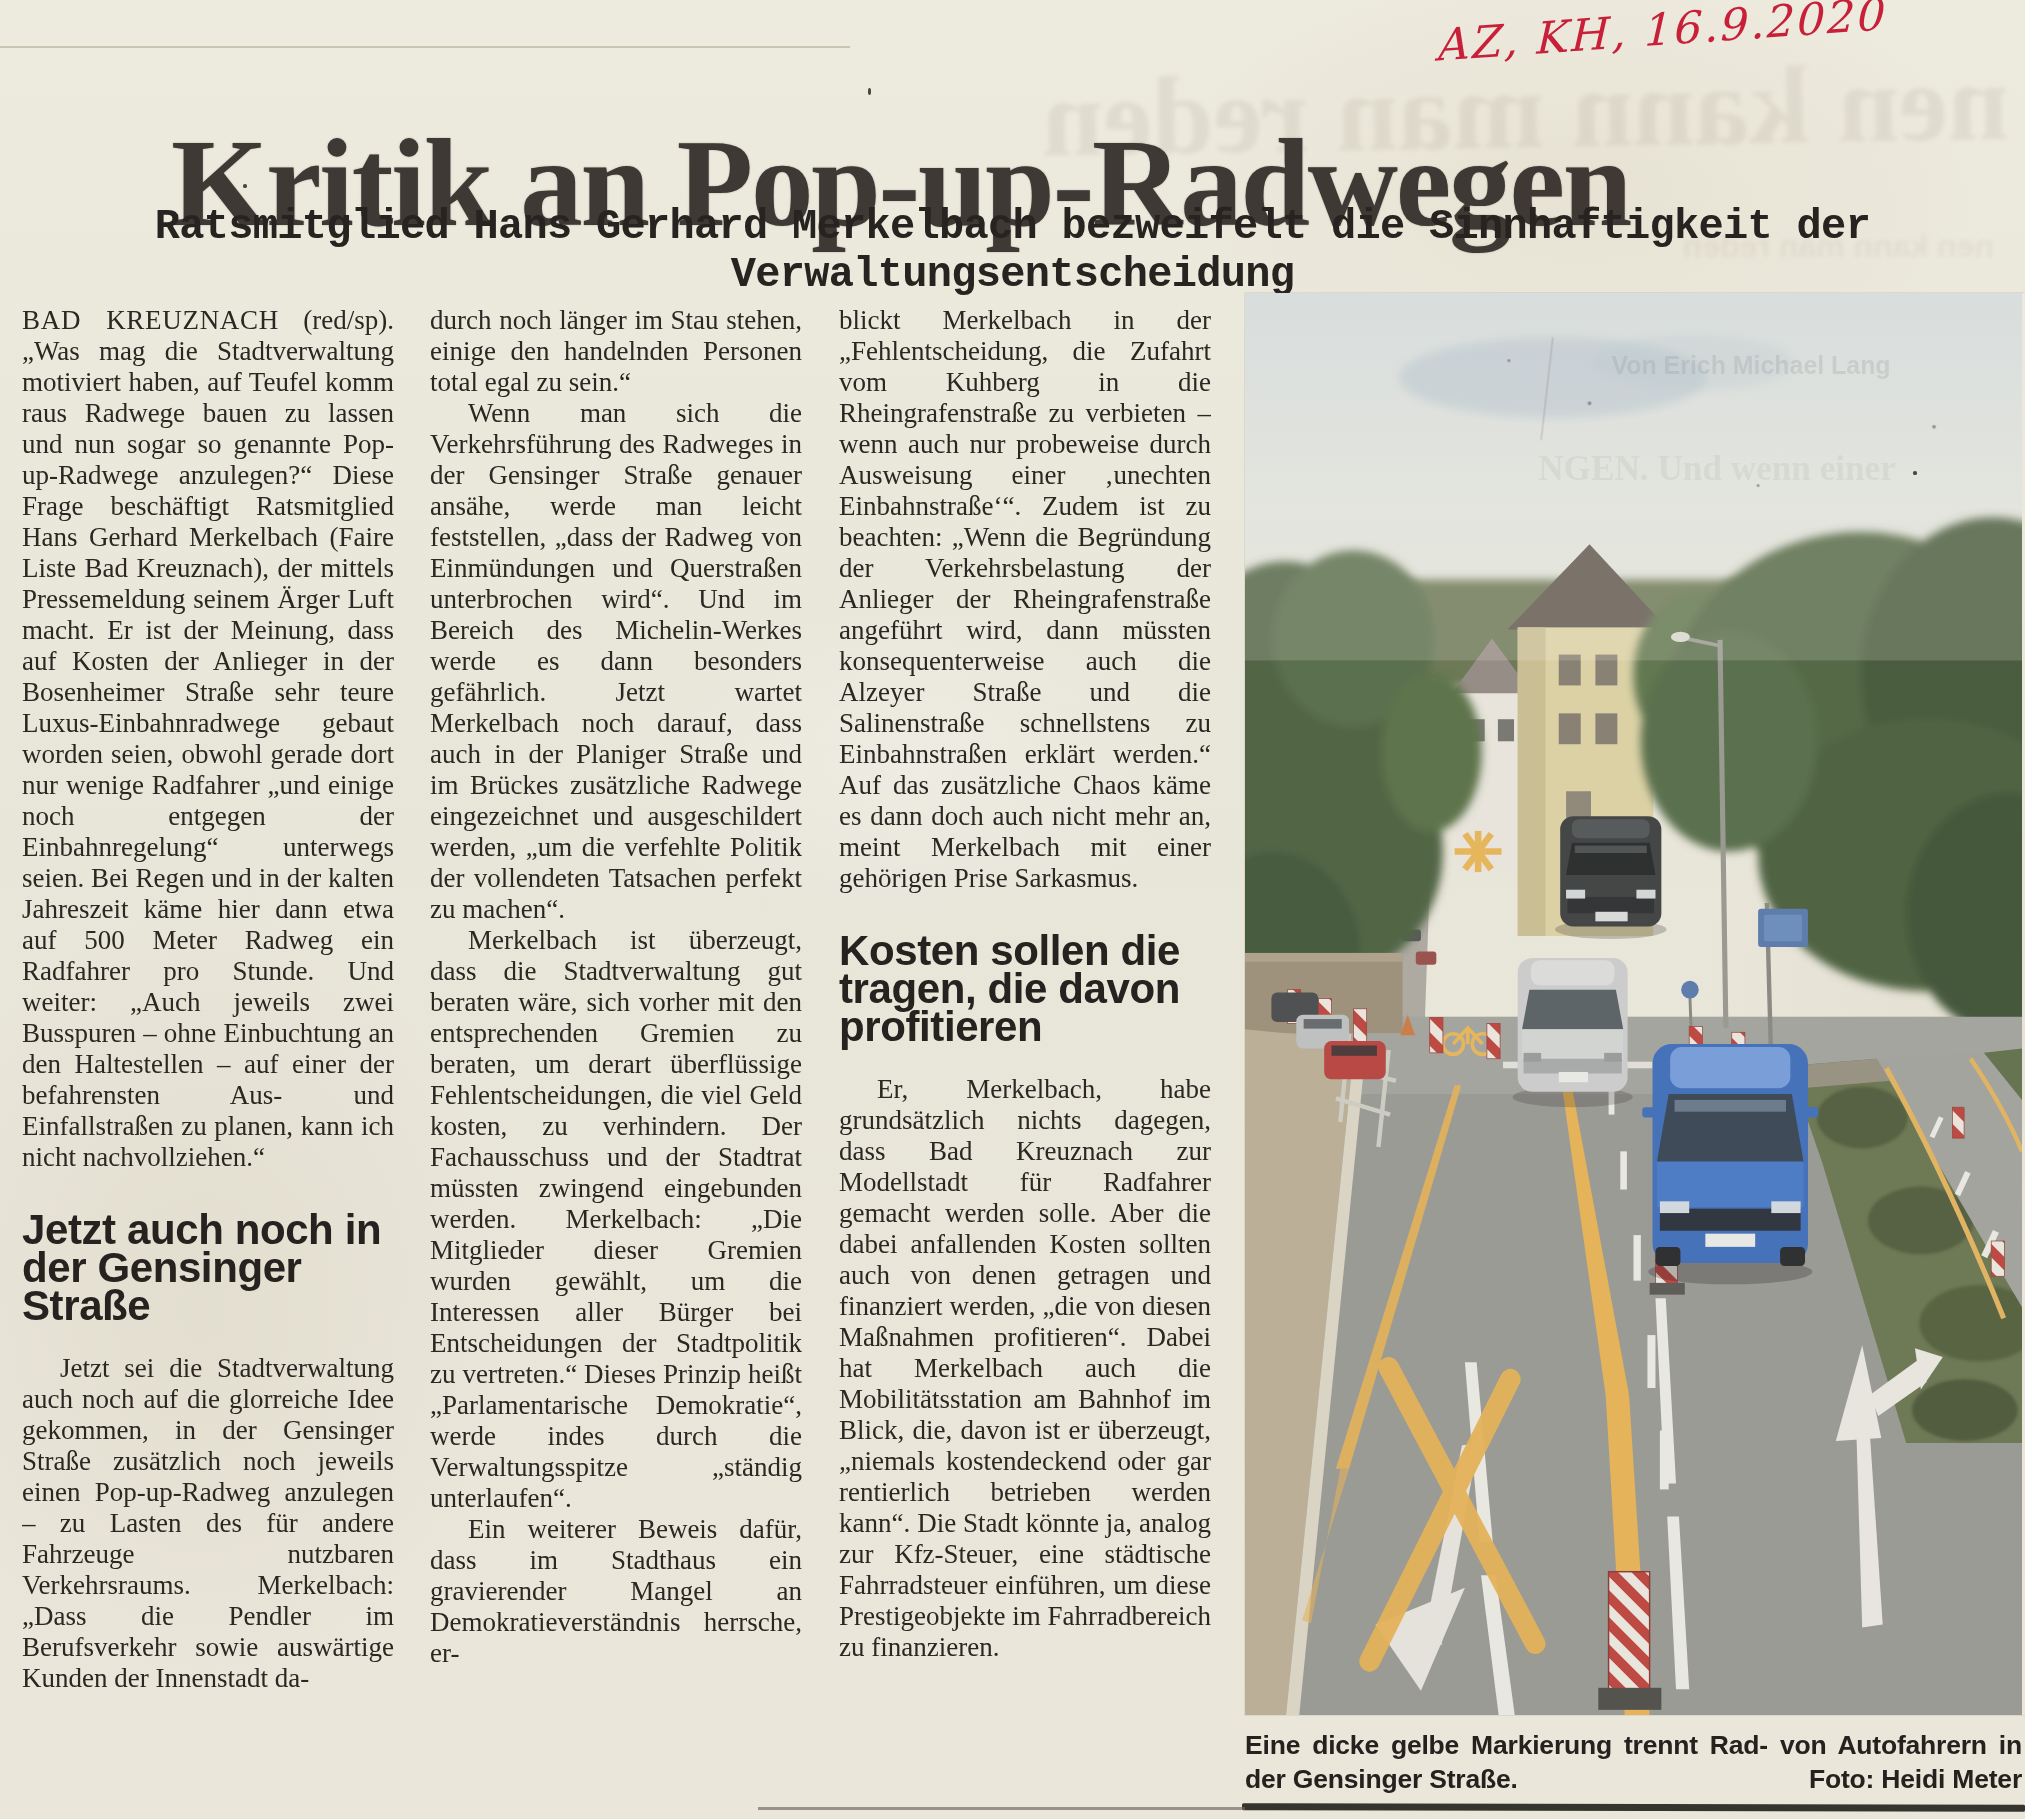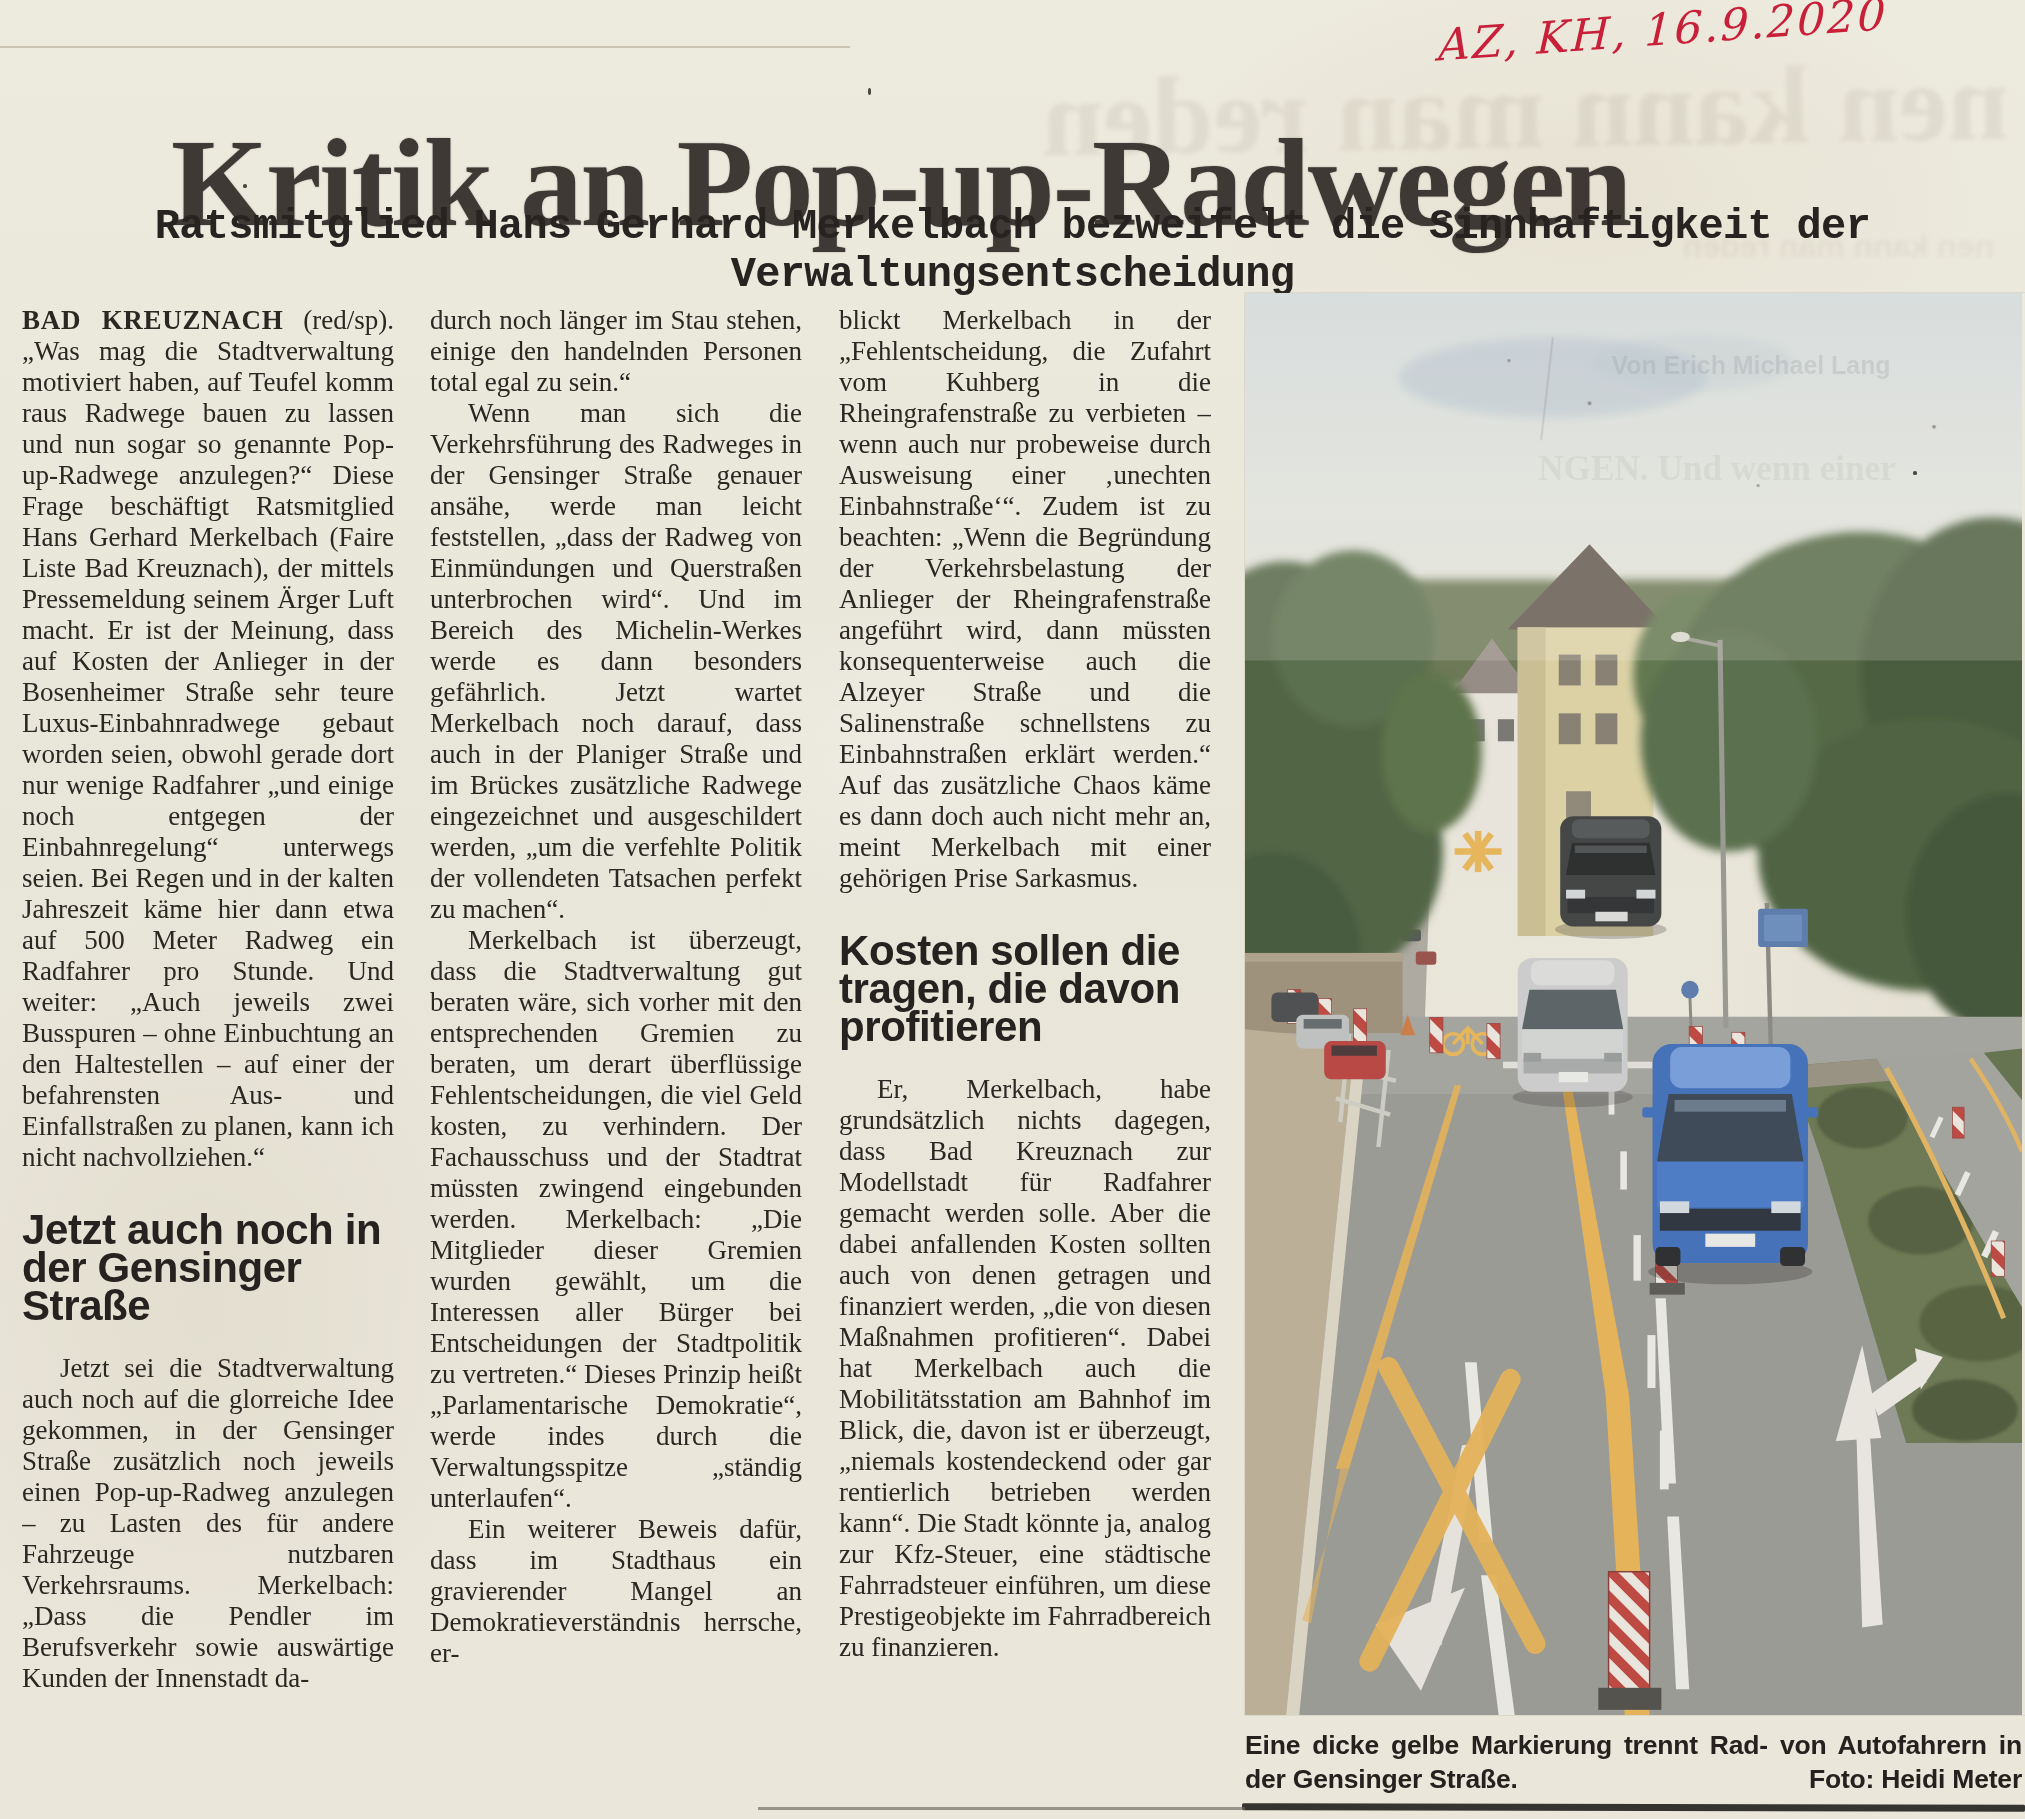--- a/index.html
+++ b/index.html
@@ -32,21 +32,21 @@
     font-family:Liberation Mono, monospace;font-weight:bold;
     font-size:42px;color:#262320;letter-spacing:-0.7px;
   }
   .col{
     top:305px;width:372px;height:1503px;overflow:hidden;
     font-size:27px;line-height:31px;color:#2b2722;
     text-align:justify;hyphens:auto;-webkit-hyphens:auto;
   }
   .col p{margin:0;}
   .col p.ind{text-indent:38px;}
-  .lead{font-weight:bold;letter-spacing:0.7px;margin-top:8px;}
+  .lead{font-weight:normal;letter-spacing:0.7px;margin-top:8px;}
   .crosshead{
     font-family:"Liberation Sans",sans-serif;font-weight:bold;
     font-size:42px;line-height:38px;color:#25221f;text-align:left;
     margin:38px 0 28px 0;letter-spacing:-0.4px;
   }
   .photo{left:1245px;top:293px;width:915px;height:1422px;box-shadow:0 0 0 0.7px rgba(90,85,70,.15);}
   .caption{
     left:1245px;top:1728px;width:777px;
     font-family:"Liberation Sans",sans-serif;font-weight:bold;
     font-size:26.5px;line-height:34px;color:#24211e;text-align:justify;letter-spacing:-0.2px;

